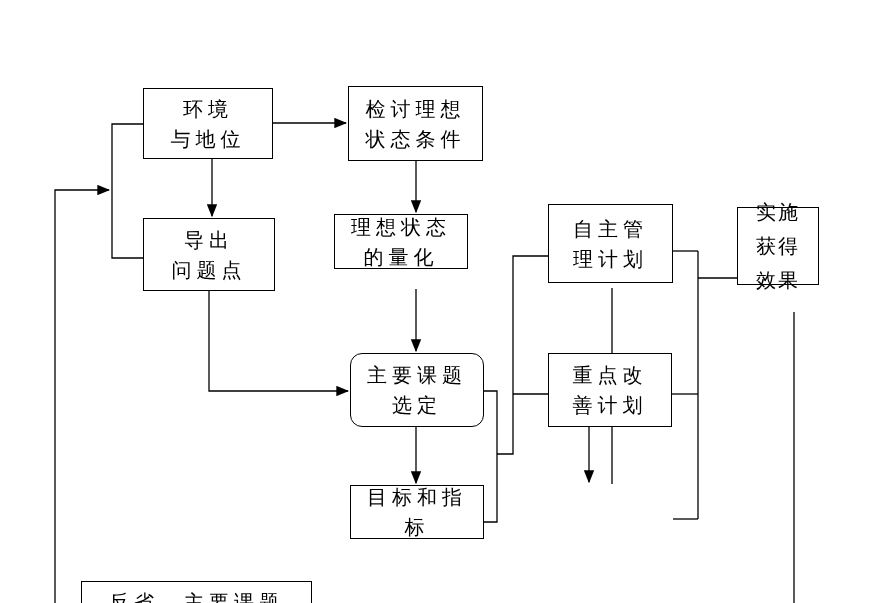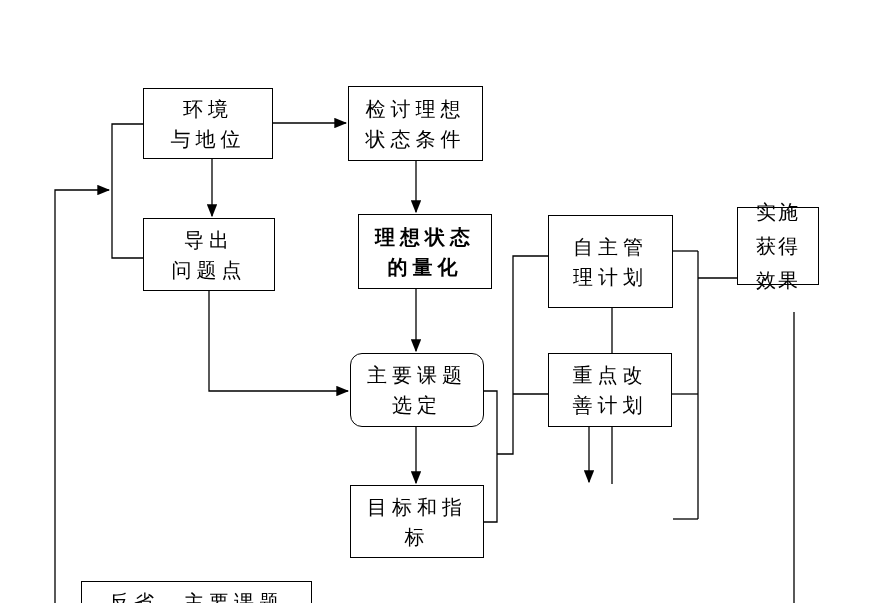--- a/index.html
+++ b/index.html
@@ -77,36 +77,36 @@
   <div class="node" style="left:348px;top:50px;width:135px;height:75px;">
     <span class="node-label">检讨理想
 状态条件</span>
   </div>
 
   <div class="node" style="left:143px;top:182px;width:132px;height:73px;">
     <span class="node-label">导出
 问题点</span>
   </div>
 
-  <div class="node" style="left:358px;top:178px;width:134px;height:75px;font-weight:bold;">
+  <div class="node" style="left:334px;top:178px;width:134px;height:55px;">
     <span class="node-label">理想状态
 的量化</span>
   </div>
 
   <div class="node" style="left:350px;top:317px;width:134px;height:74px;border-radius:12px;">
     <span class="node-label">主要课题
 选定</span>
   </div>
 
-  <div class="node" style="left:350px;top:449px;width:134px;height:73px;">
+  <div class="node" style="left:350px;top:449px;width:134px;height:54px;">
     <span class="node-label">目标和指
 标</span>
   </div>
 
-  <div class="node" style="left:548px;top:179px;width:125px;height:93px;">
+  <div class="node" style="left:548px;top:168px;width:125px;height:79px;">
     <span class="node-label">自主管
 理计划</span>
   </div>
 
   <div class="node" style="left:548px;top:317px;width:124px;height:74px;">
     <span class="node-label">重点改
 善计划</span>
   </div>
 
 

